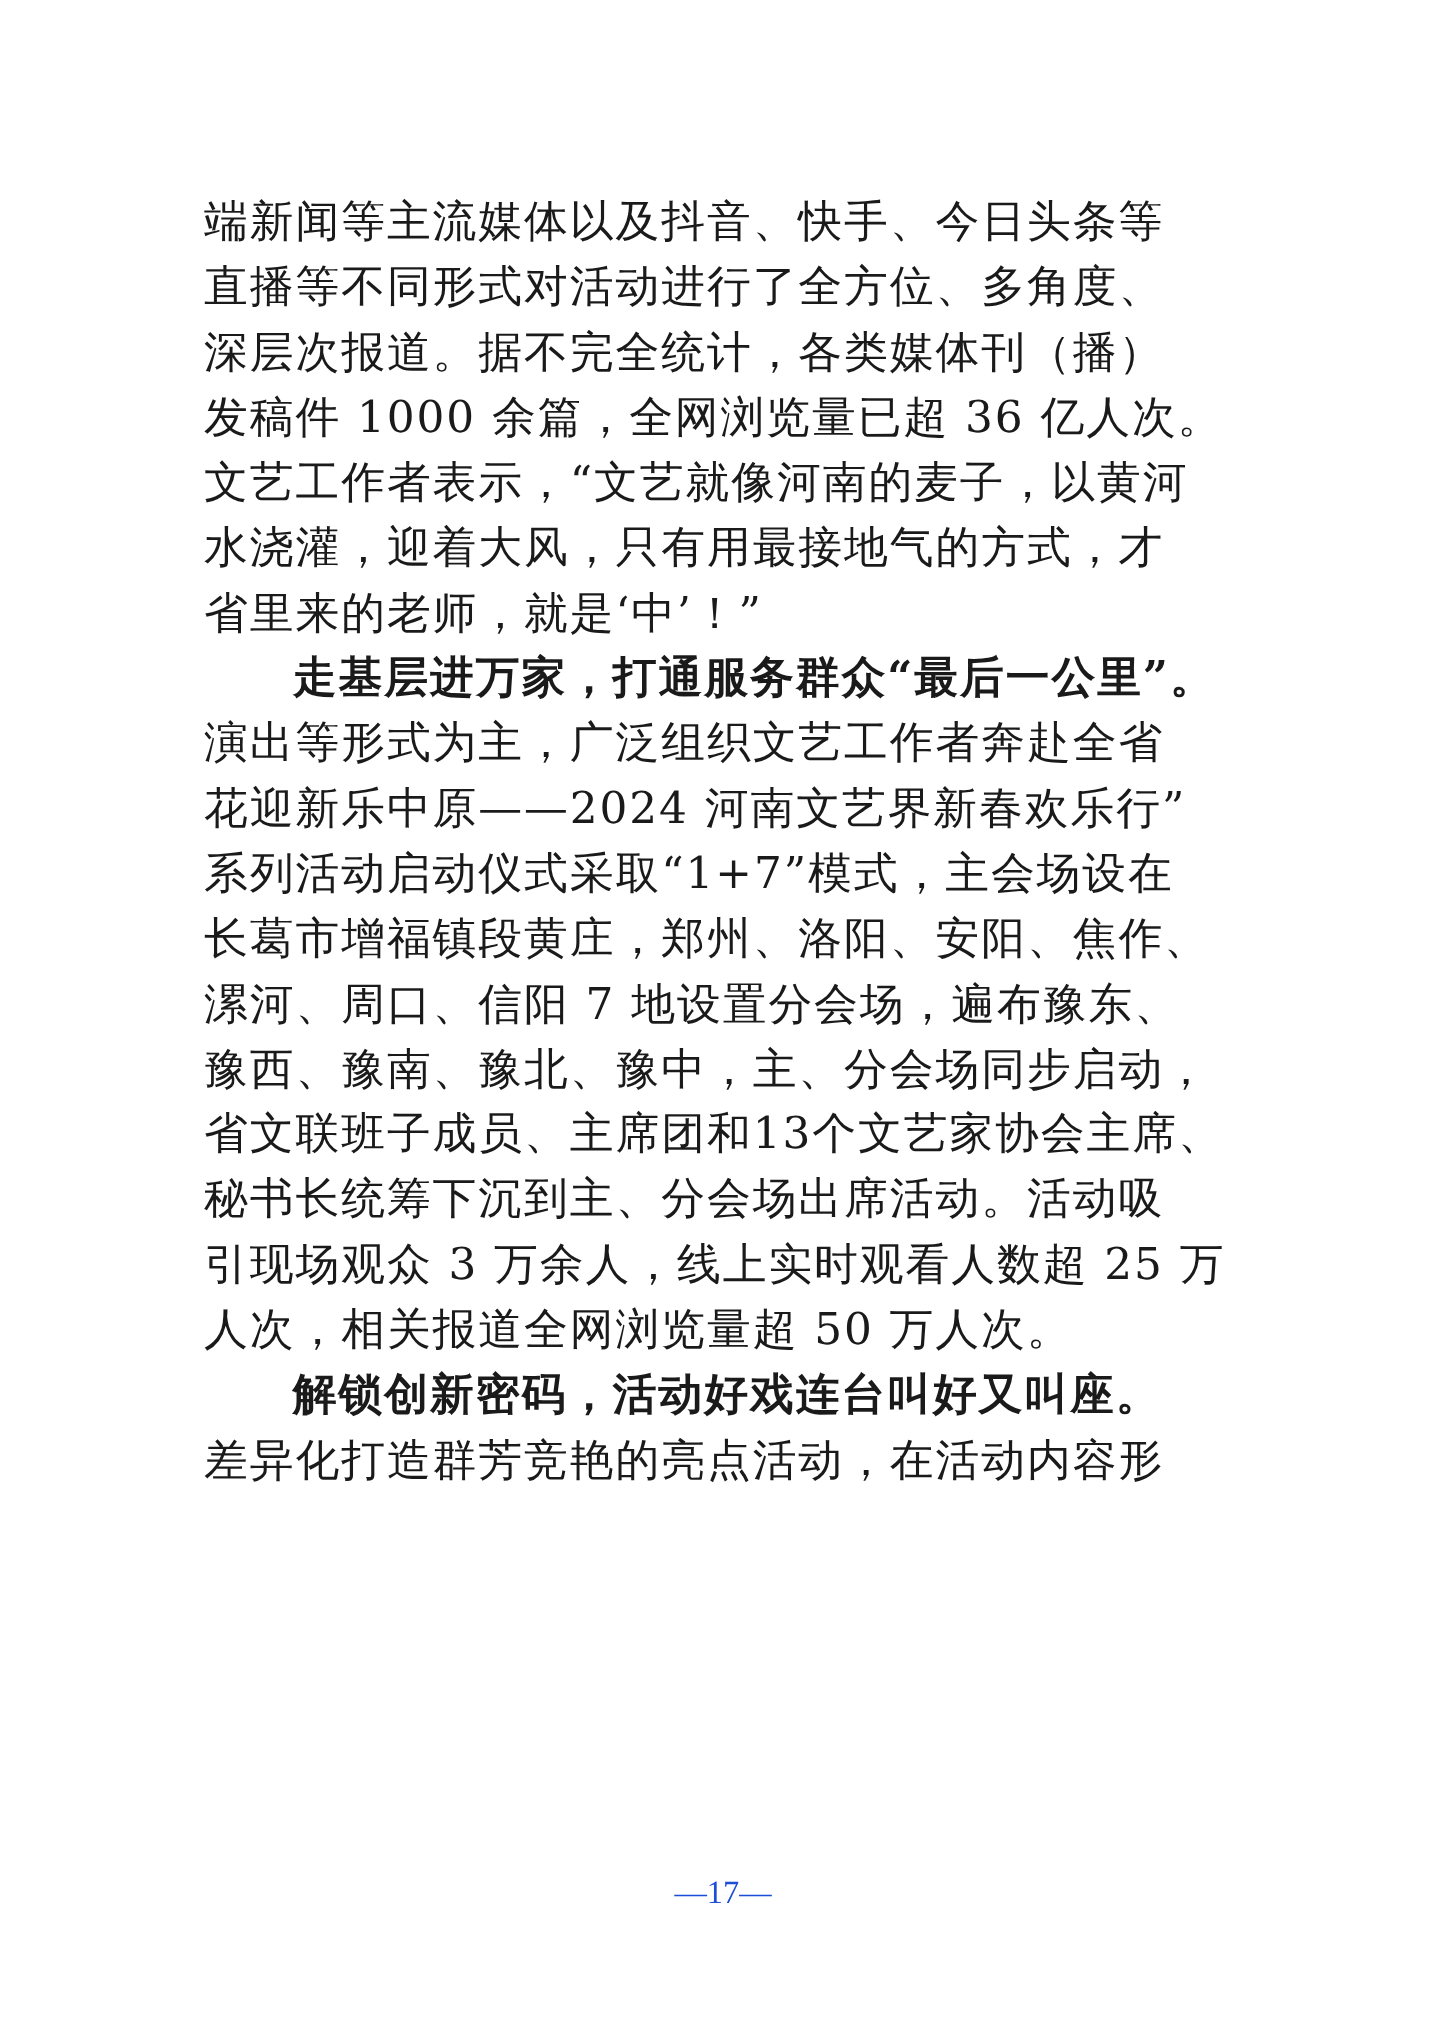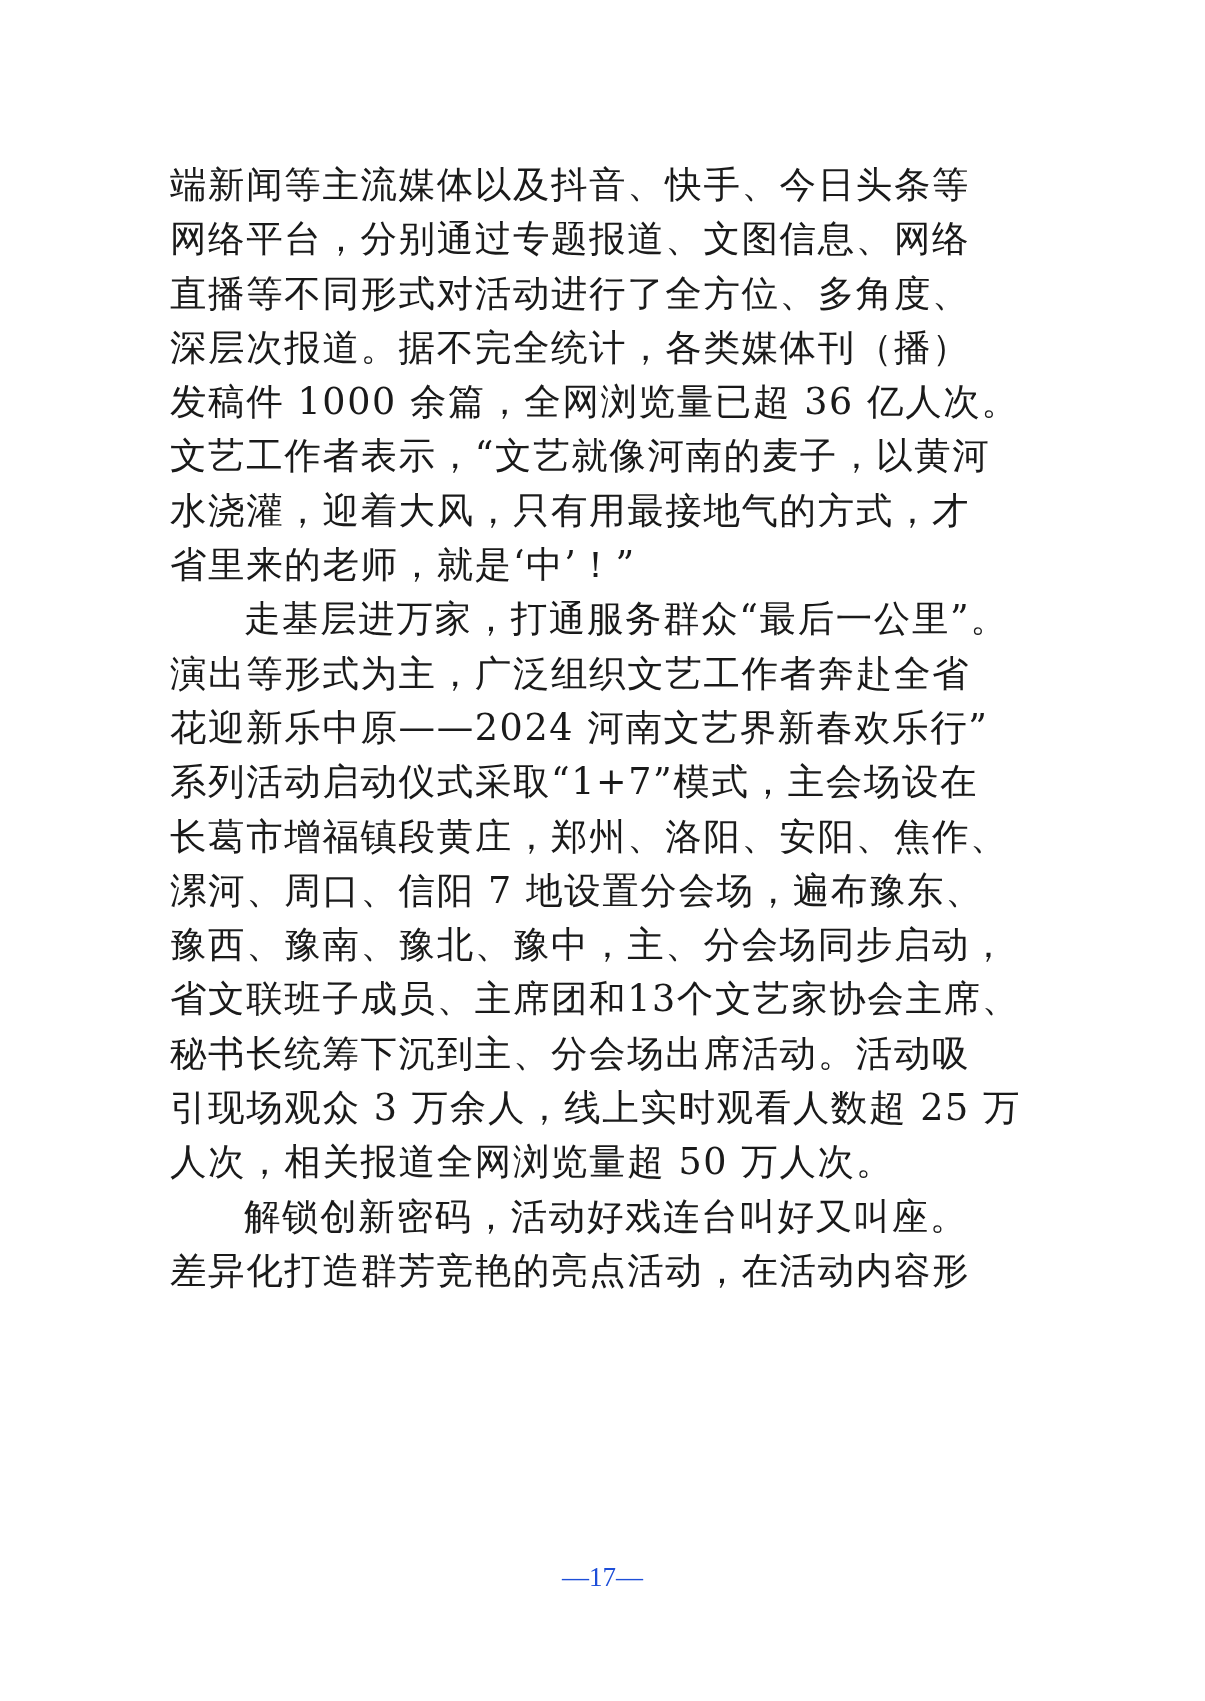--- a/index.html
+++ b/index.html
@@ -7,34 +7,33 @@
   .page {
     position: absolute; left: 0; top: 0; width: 1205px; height: 1312px; background: #ffffff;
   }
   .body-text {
     position: absolute; left: 170px; top: 158px; width: 880px;
     font-family: "DejaVu Serif", "Liberation Serif", serif;
     font-size: 36.5px; line-height: 54.3px; color: #1a1a1a;
     letter-spacing: 1.6px;
   }
   .line { display: block; white-space: nowrap; height: 54.3px; }
-  .indent { padding-left: 74px; }
+  .indent { padding-left: 74px; font-weight: bold; }
   .heading-run { font-family: "DejaVu Serif", "Liberation Serif", serif; }
   .page-number {
     position: absolute; left: 0; width: 1205px; top: 1562px; text-align: center;
     font-family: "Liberation Serif", "DejaVu Serif", serif; font-size: 27px; color: #1d4ed8;
   }
 </style>
 </head>
 <body>
 
 <div class="page">
   <div class="body-text">
     <span class="line">端新闻等主流媒体以及抖音、快手、今日头条等</span>
-    <span class="line">网络平台，分别通过专题报道、文图信息、网络</span>
     <span class="line">直播等不同形式对活动进行了全方位、多角度、</span>
     <span class="line">深层次报道。据不完全统计，各类媒体刊（播）</span>
     <span class="line">发稿件 1000 余篇，全网浏览量已超 36 亿人次。</span>
     <span class="line">文艺工作者表示，“文艺就像河南的麦子，以黄河</span>
     <span class="line">水浇灌，迎着大风，只有用最接地气的方式，才</span>
     <span class="line">省里来的老师，就是‘中’！”</span>
     <span class="line indent heading-run">走基层进万家，打通服务群众“最后一公里”。</span>
     <span class="line">演出等形式为主，广泛组织文艺工作者奔赴全省</span>
     <span class="line">花迎新乐中原——2024 河南文艺界新春欢乐行”</span>
     <span class="line">系列活动启动仪式采取“1+7”模式，主会场设在</span>

